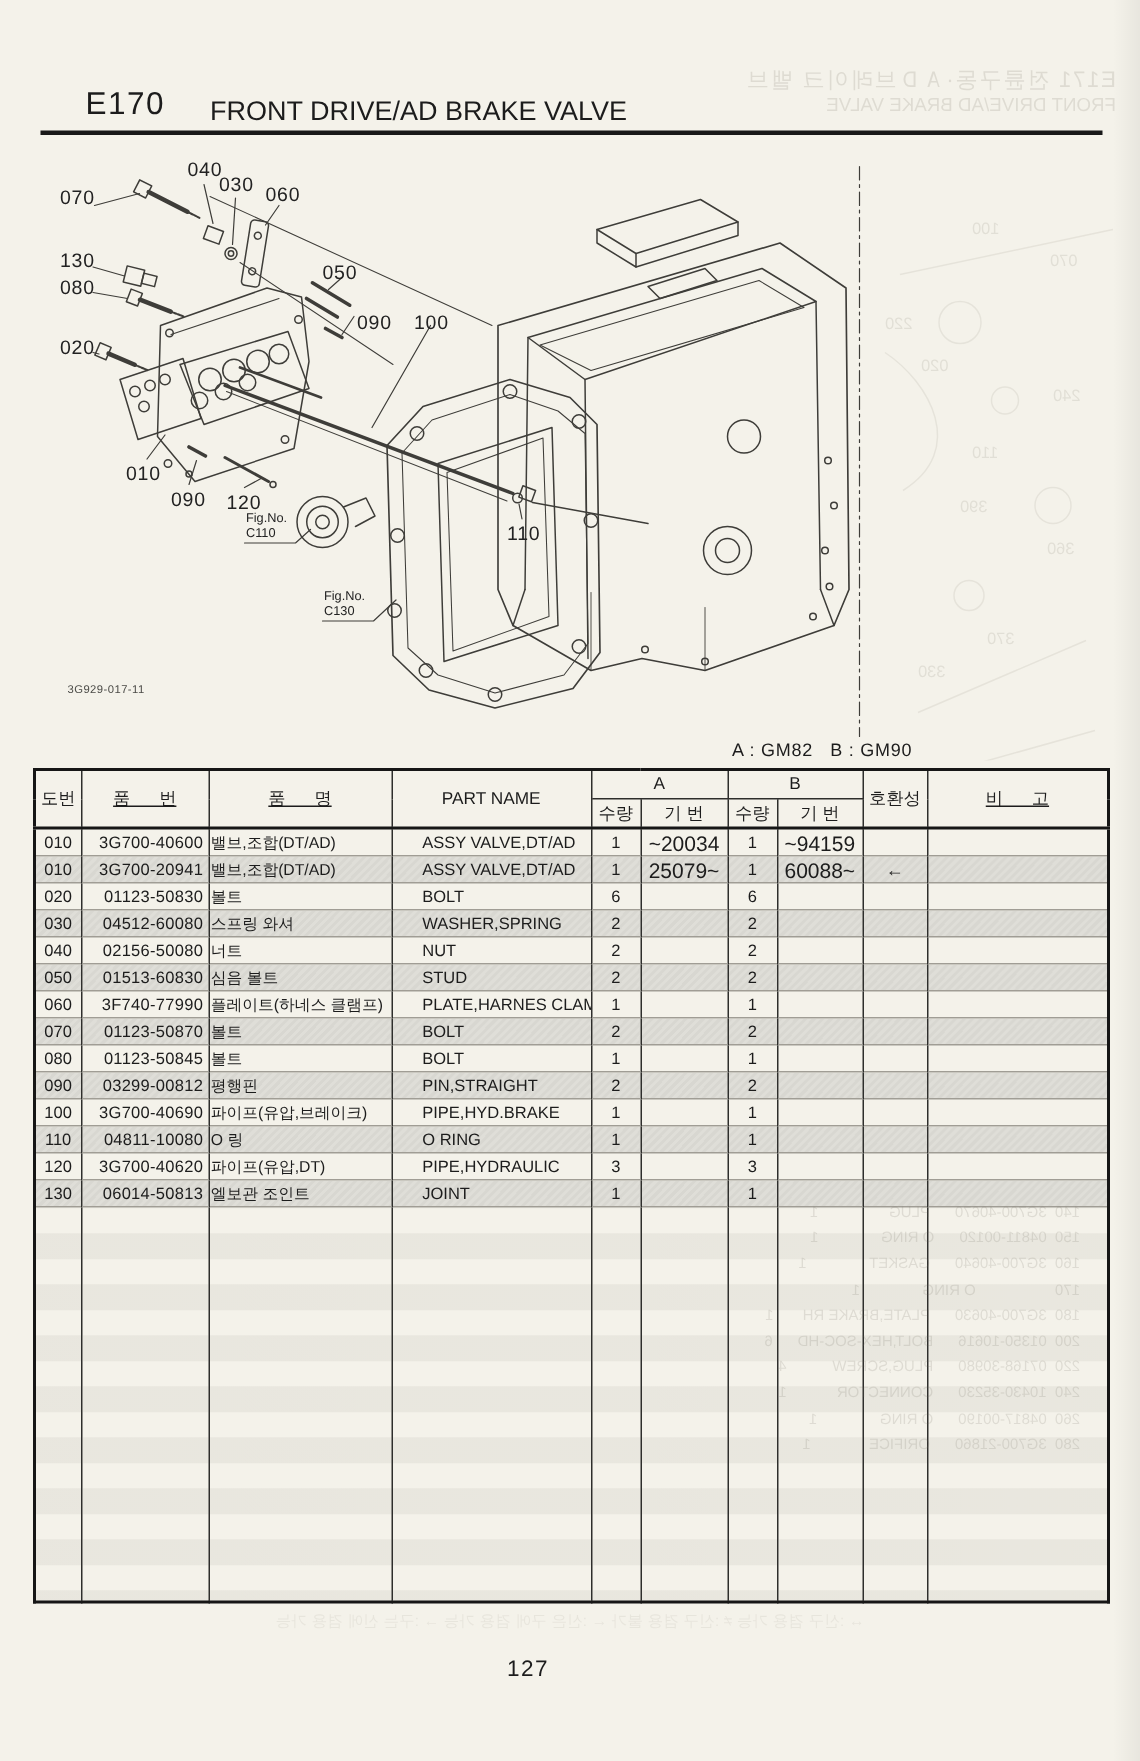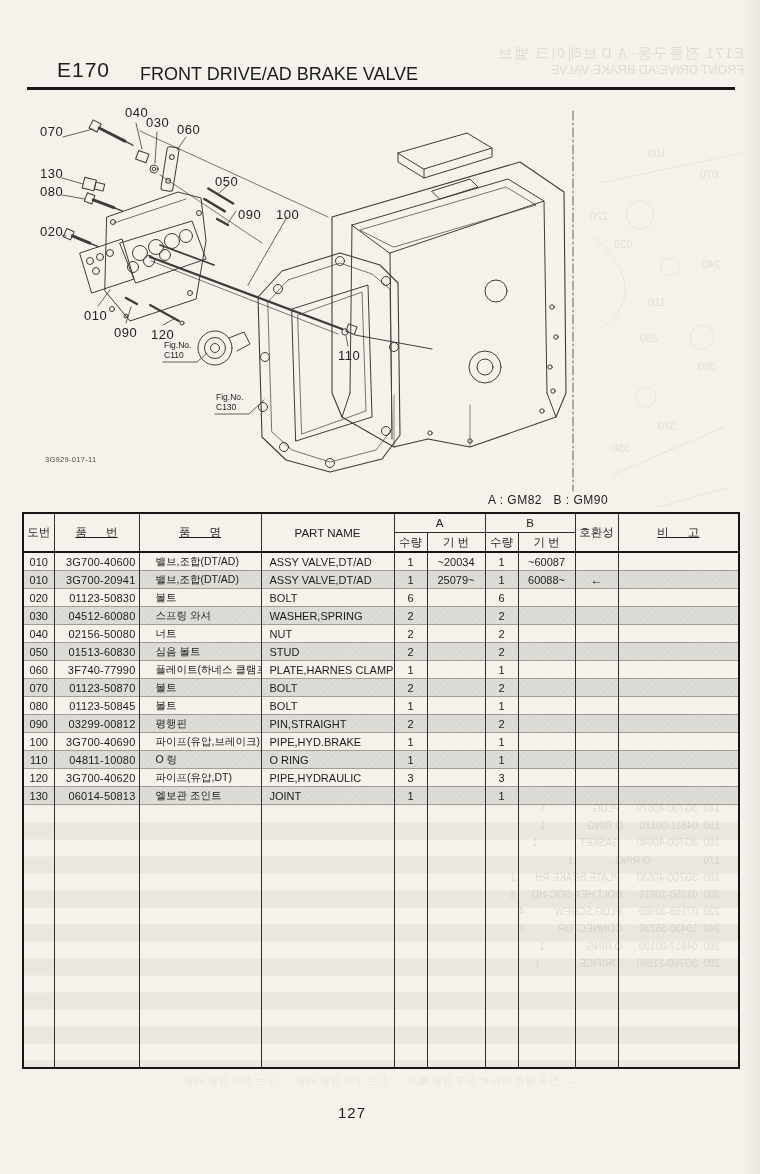--- a/index.html
+++ b/index.html
@@ -39,23 +39,23 @@
   th,td{border-left:1px solid #2e2e2c;border-right:1px solid #2e2e2c;padding:0 3px;
         overflow:hidden;white-space:nowrap;font-weight:normal;}
   thead th{font-size:11.5px;border-bottom:1px solid #2e2e2c;}
   thead tr.h1 th{height:18px;}
   thead tr.h2 th{height:18px;}
   thead{border-bottom:2px solid #161616;}
   .sp{word-spacing:16px;text-decoration:underline;}
   tbody td{height:17px;font-size:11px;border-top:1px solid #a09d95;}
   td.c-no,td.c-q,td.c-s,td.c-compat{text-align:center;}
   td.c-part{text-align:right;padding-left:4px;letter-spacing:.2px;margin-left:21px;}
-  td.c-ko{font-size:10.5px;padding-left:16px;}
-  td.c-en{padding-left:8px;}
-  td.c-s{font-size:11px;}
+  td.c-ko{font-size:10.5px;padding-left:1px;}
+  td.c-en{padding-left:20px;}
+  td.c-s{font-size:14px;}
   td.c-compat{font-size:12px;}
   tr.shaded td{background:repeating-linear-gradient(135deg,#d8d7d1 0 2px,#dfded8 2px 4px);}
   tr.filler td{height:262px;border-top:1px solid #a09d95;
     background:repeating-linear-gradient(180deg,rgba(0,0,0,0) 0 17px,rgba(120,118,108,.09) 17px 34px);}
   .ghost-rows{position:absolute;left:30px;top:800px;width:690px;height:240px;opacity:.16;
     font-size:10px;line-height:17.2px;color:#6f6a5e;text-align:left;white-space:pre;}
 
   
   .legend{position:absolute;left:0;top:1056px;width:760px;display:flex;justify-content:center;gap:36px;
           font-size:11.5px;letter-spacing:.5px;}
@@ -301,21 +301,21 @@
       <tbody>
 
           <tr>
             <td class="c-no">010</td>
             <td class="c-part">3G700-40600</td>
             <td class="c-ko">밸브,조합(DT/AD)</td>
             <td class="c-en">ASSY VALVE,DT/AD</td>
             <td class="c-q">1</td>
             <td class="c-s">~20034</td>
             <td class="c-q">1</td>
-            <td class="c-s">~60087</td>
+            <td class="c-s">~94159</td>
             <td class="c-compat"></td>
             <td class="c-remark"></td>
           </tr>
 
           <tr class="shaded">
             <td class="c-no">010</td>
             <td class="c-part">3G700-20941</td>
             <td class="c-ko">밸브,조합(DT/AD)</td>
             <td class="c-en">ASSY VALVE,DT/AD</td>
             <td class="c-q">1</td>

